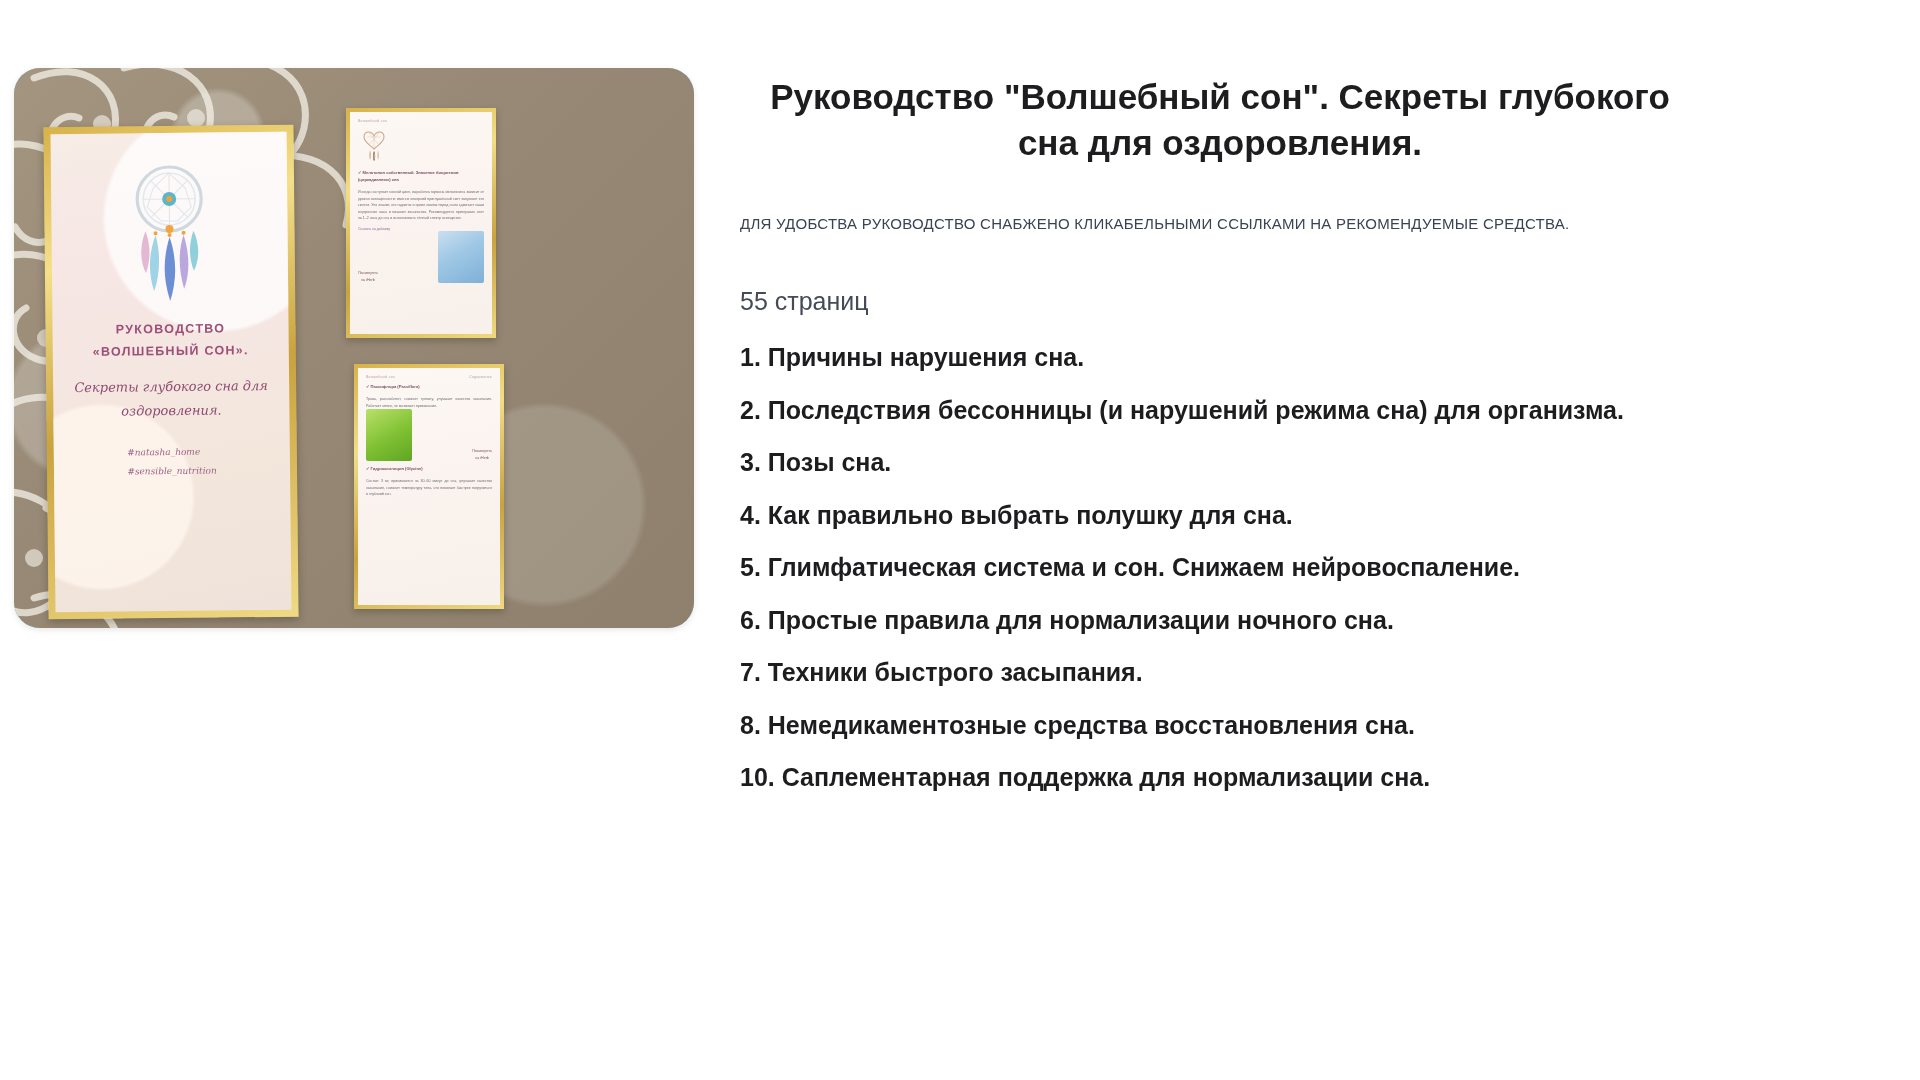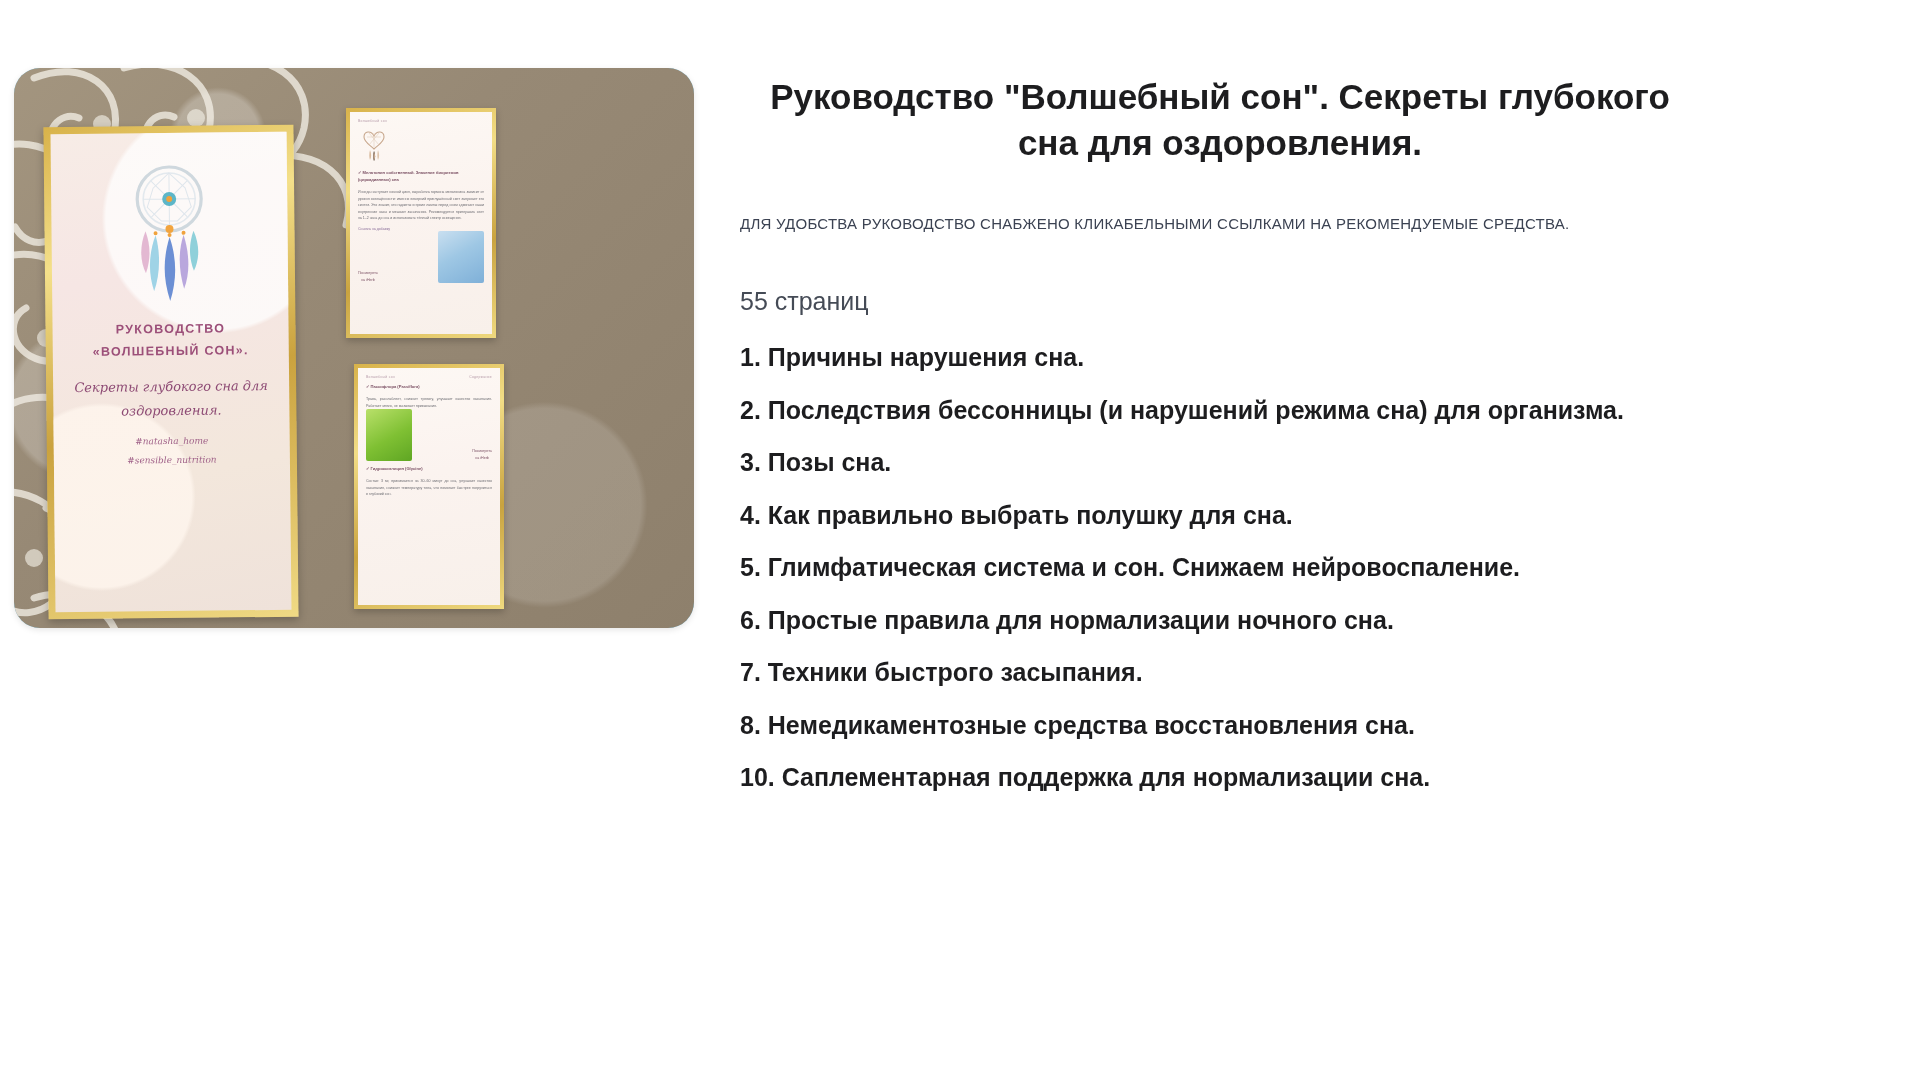--- a/index.html
+++ b/index.html
@@ -106,26 +106,26 @@
     margin-top: 12px;
     font-size: 13px;
     color: #8d4a74;
     font-family: "DejaVu Serif", serif;
     font-style: italic;
     text-align: center;
     line-height: 1.85;
     width: 200px;
   }
   .cover-handles {
-    margin-top: 9px;
+    margin-top: 20px;
     font-size: 9px;
     color: #a06289;
     font-family: "DejaVu Serif", serif;
     font-style: italic;
-    text-align: center;
+    text-align: left;
     line-height: 2.1;
   }
 
   .page-thumb {
     position: absolute;
     background: linear-gradient(160deg, #d8b24a 0%, #f2dd86 30%, #c9a33f 65%, #efd97f 100%);
     padding: 4px;
     box-sizing: border-box;
     box-shadow: 0 3px 7px rgba(0,0,0,0.22);
   }

